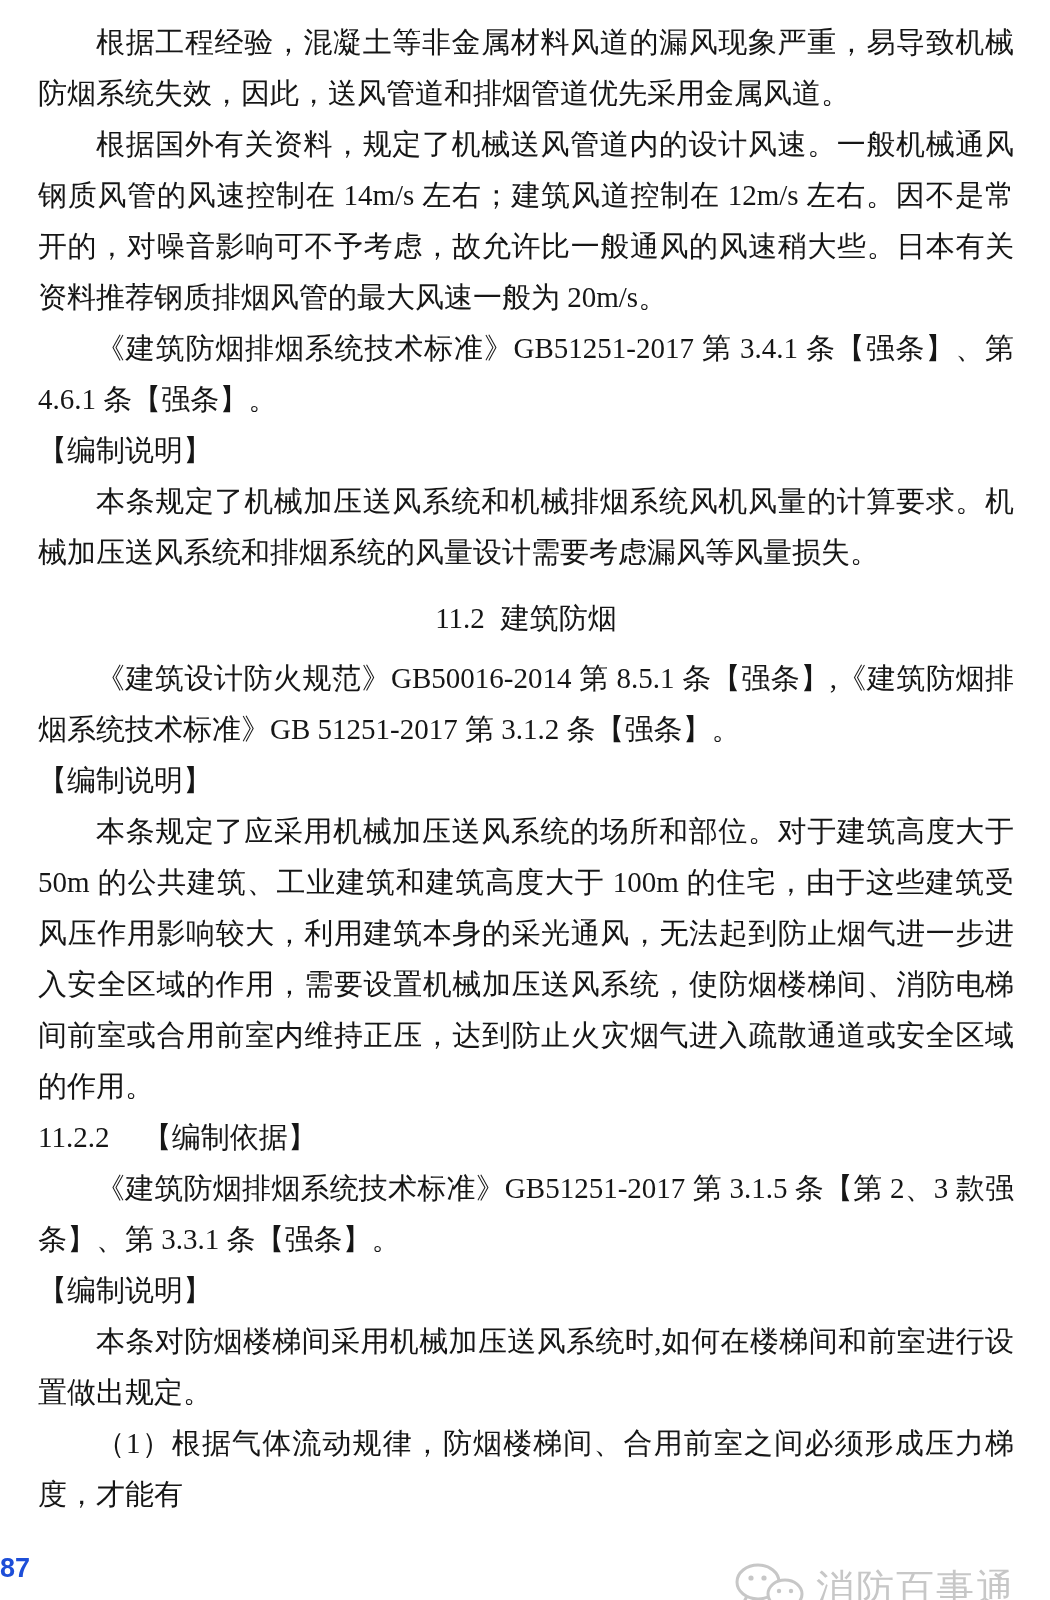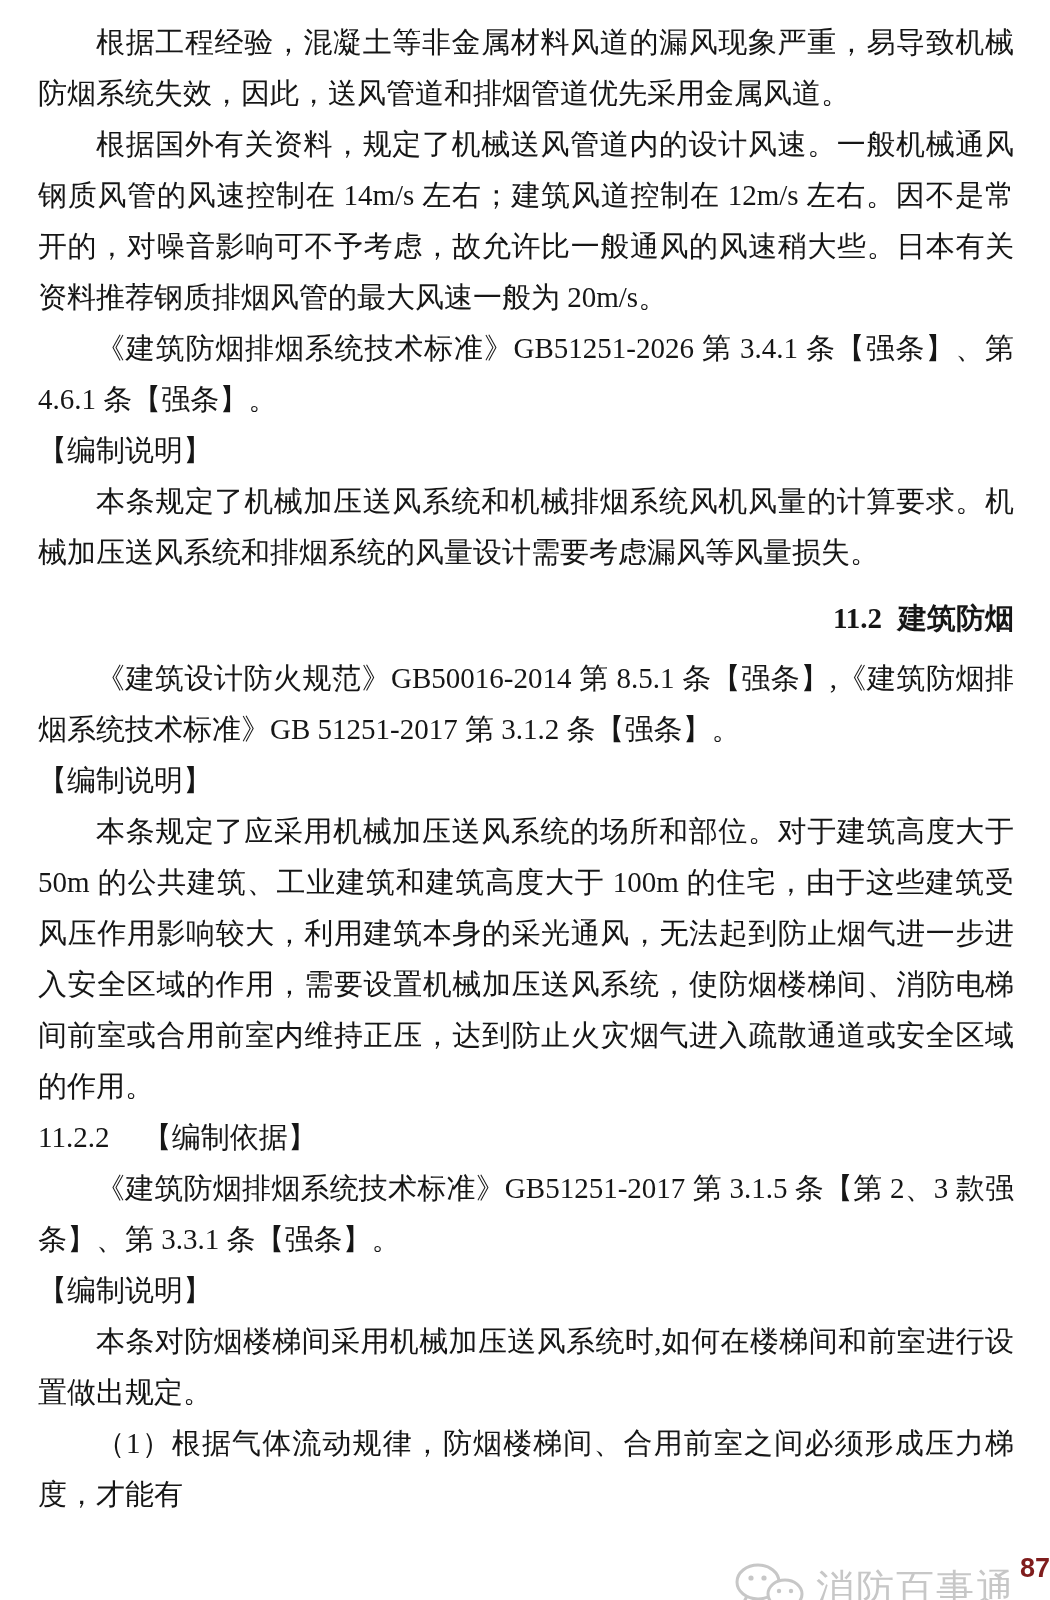--- a/index.html
+++ b/index.html
@@ -18,22 +18,22 @@
     left: 38px;
     width: 976px;
     font-size: 29px;
     line-height: 51px;
     text-align: justify;
   }
   .content p, .content .clause, .content .side-label { margin: 0; }
   .para { text-indent: 2em; }
   .clause .num { margin-right: 1.15em; }
   .section-heading {
-    text-align: right;
-    font-weight: bold;
+    text-align: center;
+    font-weight: normal;
     margin-top: 15px;
     margin-bottom: 9px;
     text-indent: 0;
   }
   .section-heading .htitle {
     margin-left: 0.55em;
     font-family: "Liberation Sans", "DejaVu Sans", sans-serif;
   }
   .watermark {
     position: absolute;
@@ -46,39 +46,39 @@
     font-size: 38px;
     letter-spacing: 2px;
     font-family: "Liberation Sans", "DejaVu Sans", sans-serif;
     text-shadow: 1px 1px 0 #ffffff;
   }
   .pageno {
     position: absolute;
     top: 1553px;
     left: 0;
     width: 100%;
-    text-align: right;
+    text-align: left;
     font-size: 27px;
     font-weight: bold;
     font-family: "Liberation Sans", "DejaVu Sans", sans-serif;
-    color: #7f1d1d;
+    color: #1d4ed8;
   }
 </style>
 </head>
 <body>
 
 <div class="page">
   <div class="content">
 
     <p class="para">根据工程经验，混凝土等非金属材料风道的漏风现象严重，易导致机械防烟系统失效，因此，送风管道和排烟管道优先采用金属风道。</p>
 
     <p class="para">根据国外有关资料，规定了机械送风管道内的设计风速。一般机械通风钢质风管的风速控制在 14m/s 左右；建筑风道控制在 12m/s 左右。因不是常开的，对噪音影响可不予考虑，故允许比一般通风的风速稍大些。日本有关资料推荐钢质排烟风管的最大风速一般为 20m/s。</p>
 
 
-    <p class="para">《建筑防烟排烟系统技术标准》GB51251-2026 第 3.4.1 条【强条】、第 4.6.1 条【强条】。</p>
+    <p class="para">《建筑防烟排烟系统技术标准》GB51251-2017 第 3.4.1 条【强条】、第 4.6.1 条【强条】。</p>
 
     <div class="side-label">【编制说明】</div>
 
     <p class="para">本条规定了机械加压送风系统和机械排烟系统风机风量的计算要求。机械加压送风系统和排烟系统的风量设计需要考虑漏风等风量损失。</p>
 
     <div class="section-heading">
       <span class="hnum">11.2</span><span class="htitle">建筑防烟</span>
     </div>
 
 

